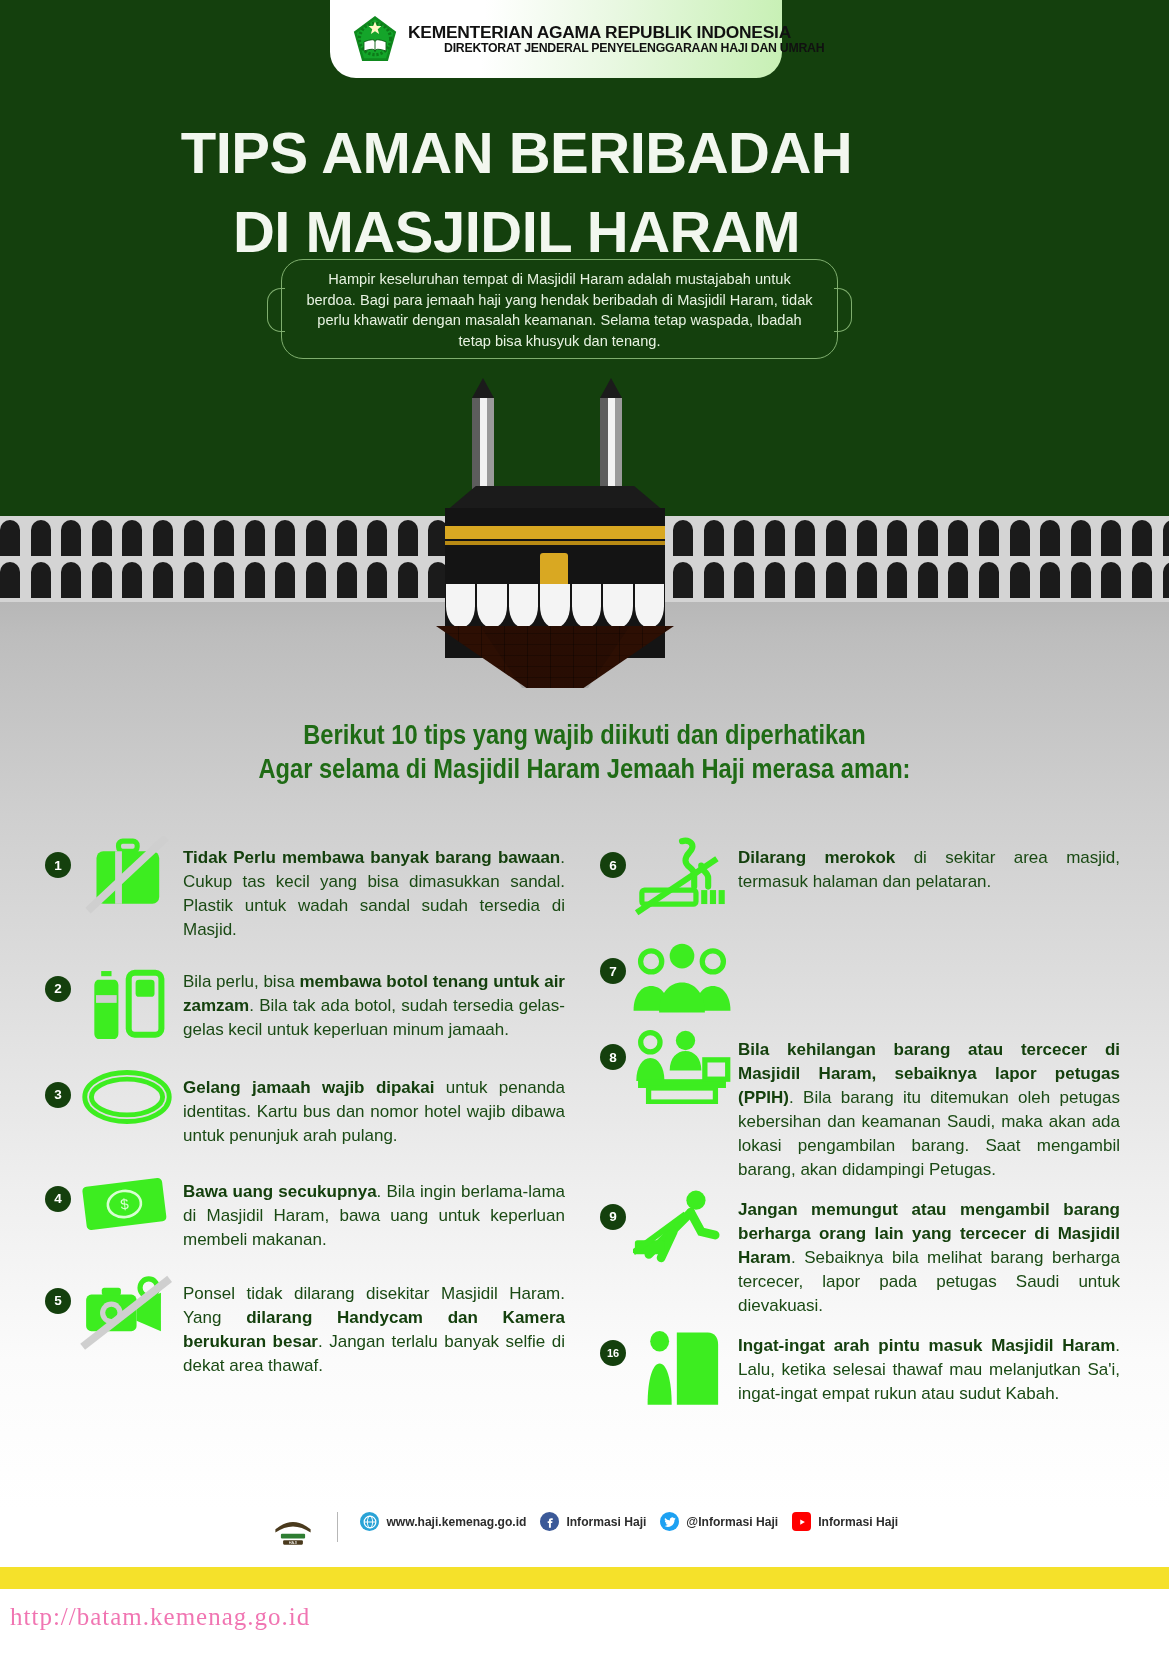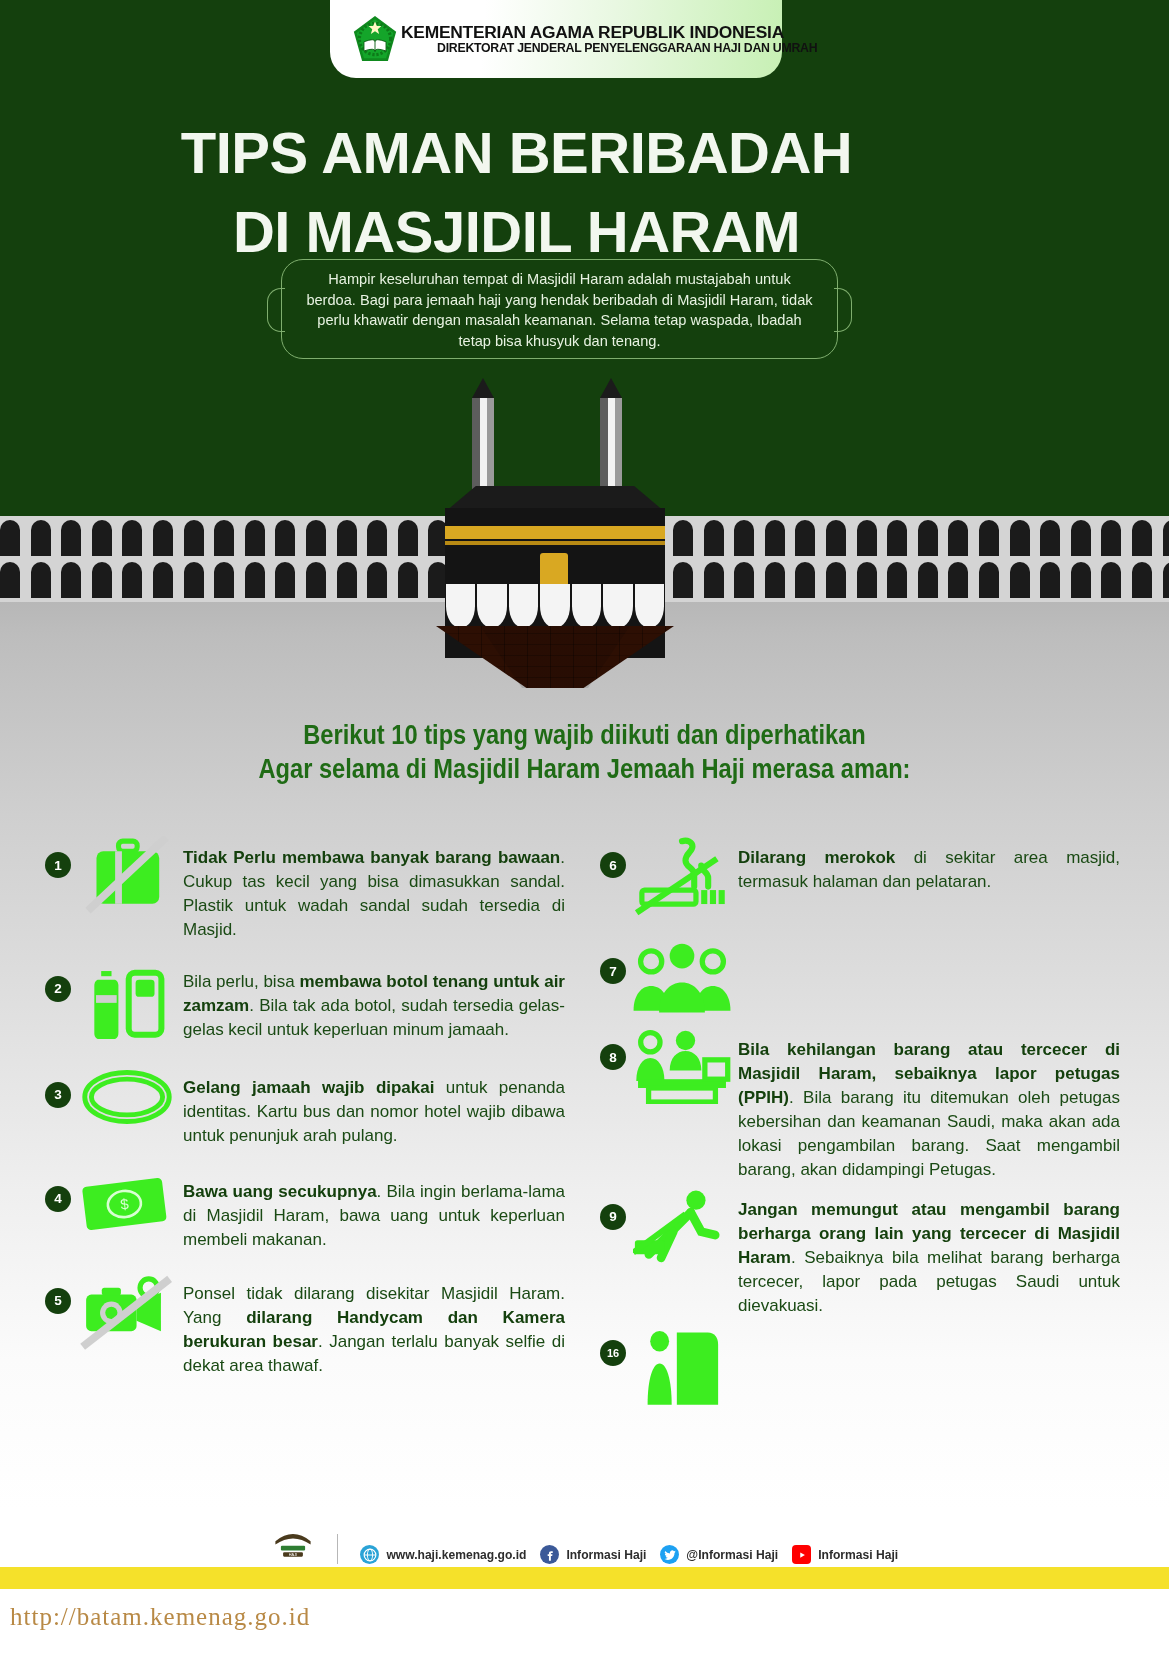--- a/index.html
+++ b/index.html
@@ -12,21 +12,21 @@
 
   
   .top-band{
     position:absolute; left:0; top:0; width:1169px; height:516px;
     background:#14400d;
   }
   .ministry-bar{
     position:absolute; left:330px; top:0; width:452px; height:78px;
     background:linear-gradient(95deg,#ffffff 0%,#ffffff 34%,#e9f8e2 62%,#c7f0b4 100%);
     border-bottom-left-radius:26px; border-bottom-right-radius:26px;
-    display:flex; align-items:center; padding-left:22px; gap:3px;
+    display:flex; align-items:center; padding-left:22px; gap:10px;
   }
   .ministry-logo{ width:46px; height:48px; flex:none; }
   .ministry-text{ line-height:1.08; }
   .ministry-title{
     font-size:17.4px; font-weight:bold; letter-spacing:-0.25px; color:#111;
     white-space:nowrap;
   }
   .ministry-sub{
     font-size:12.3px; font-weight:bold; letter-spacing:-0.25px; color:#111;
     white-space:nowrap;
@@ -160,34 +160,34 @@
   .footer-yellow{
     position:absolute; left:0; top:1509px; width:1169px; height:80px;
     background:#f5e12a;
   }
   .footer-white{
     position:absolute; left:0; top:1509px; width:1169px; height:58px;
     background:#ffffff;
   }
   .footer-row{
     position:absolute; left:0; top:1512px; width:1169px; height:52px;
-    display:flex; align-items:flex-end; justify-content:center; gap:14px;
+    display:flex; align-items:flex-start; justify-content:center; gap:14px;
   }
   .haji-logo{ width:44px; height:40px; }
   .divider{ width:1.5px; height:30px; background:#b7b7b7; margin:0 8px; }
   .f-item{ display:flex; align-items:center; gap:7px; font-size:12.1px; font-weight:bold; color:#2d2d2d; }
   .f-ico{ width:19px; height:19px; border-radius:50%; display:flex; align-items:center; justify-content:center; flex:none; }
   .ico-web{ background:#2aa3d6; }
   .ico-fb{ background:#3b5998; }
   .ico-tw{ background:#1da1f2; }
   .ico-yt{ background:#ff0000; border-radius:4px; }
   .watermark{
     position:absolute; left:10px; top:1603px;
     font-family:"Liberation Serif", serif; font-size:25px;
-    color:#a16207; opacity:.75; letter-spacing:1px;text-align:right;
+    color:#ec4899; opacity:.75; letter-spacing:1px;text-align:right;
   }
 </style>
 </head>
 <body>
 
 <div class="top-band"></div>
 
 <div class="ministry-bar">
   <svg class="ministry-logo" viewBox="0 0 100 104">
     <polygon points="50,2 96,36 78,100 22,100 4,36" fill="#0f8a1e"></polygon>
@@ -459,20 +459,21 @@
       </div>
       <div class="tip" style="margin-top: 6px;">
         <div class="tip-num" style="font-size: 11px;">16</div>
         <div class="tip-icon">
           <svg width="86" height="86" viewBox="0 0 100 100">
             <path d="M44 10 h36 c8 0 12 6 12 14 v70 H44z" fill="#3ded20"></path>
             <ellipse cx="24" cy="20" rx="11" ry="12" fill="#3ded20"></ellipse>
             <path d="M10 94 c0-30 6-48 14-48 s14 18 14 48z" fill="#3ded20"></path>
           </svg>
         </div>
+        <div class="tip-text"><b>Ingat-ingat arah pintu masuk Masjidil Haram</b>. Lalu, ketika selesai thawaf mau melanjutkan Sa'i, ingat-ingat empat rukun atau sudut Kabah.</div>
       </div>
     </div>
 </div>
 
 <div class="footer-yellow"></div>
 <div class="footer-white"></div>
 <div class="footer-row">
   <svg class="haji-logo" viewBox="0 0 80 70">
     <path d="M8 30 q32 -26 64 0 l0 6 q-32 -22 -64 0 z" fill="#4a3a1d"></path>
     <rect x="18" y="38" width="44" height="9" rx="2" fill="#2e7d32"></rect>

